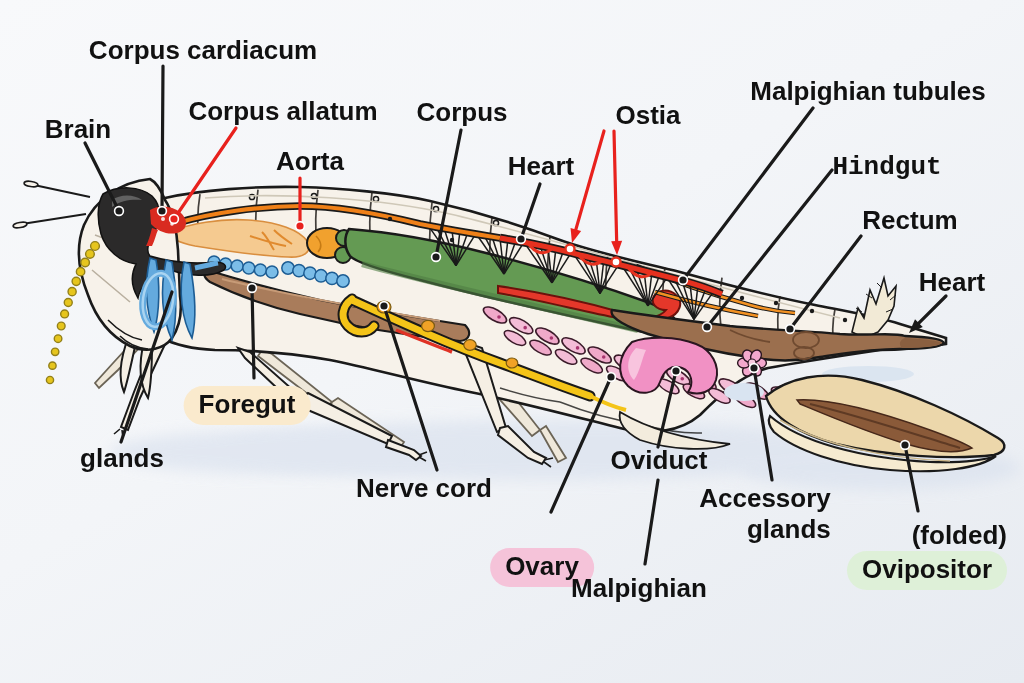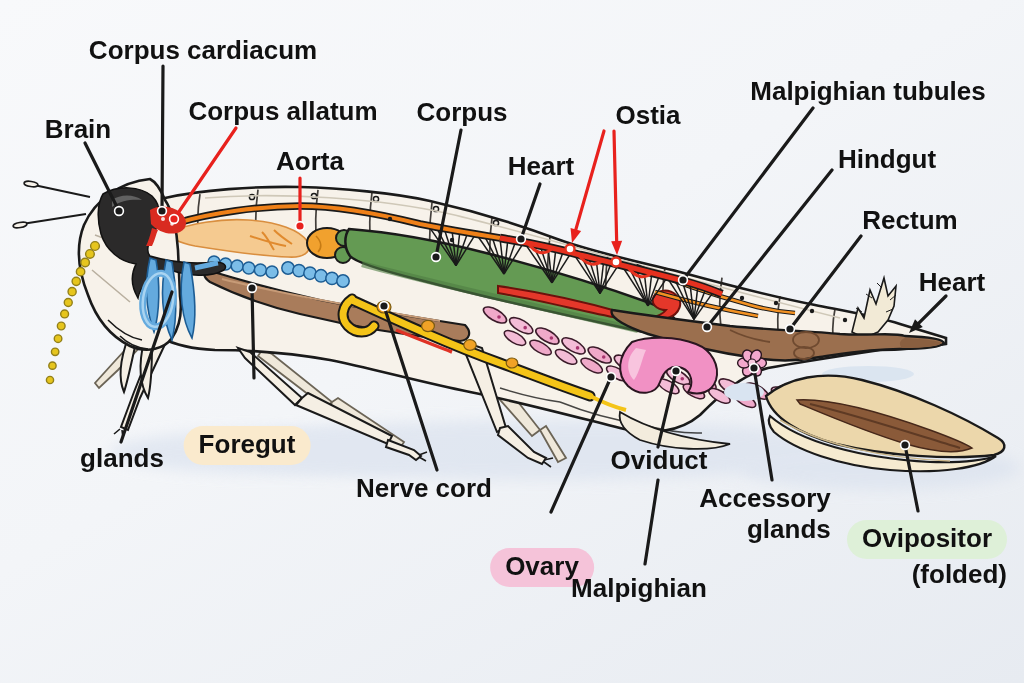--- a/index.html
+++ b/index.html
@@ -434,31 +434,31 @@
       </div>
       <div class="label" style="left: 541px; top: 151px;">
         <span class="ln">Heart</span>
       </div>
       <div class="label" style="left: 612px; top: 100px; margin-left: 36px;">
         <span class="ln">Ostia</span>
       </div>
       <div class="label" style="left: 868px; top: 76px;">
         <span class="ln">Malpighian tubules</span>
       </div>
-      <div class="label" style="left: 887px; top: 144px;">
+      <div class="label" style="left: 887px; top: 152px; font-family: Liberation Mono, monospace;">
         <span class="ln">Hindgut</span>
       </div>
       <div class="label" style="left: 910px; top: 205px;">
         <span class="ln">Rectum</span>
       </div>
       <div class="label" style="left: 952px; top: 267px;">
         <span class="ln">Heart</span>
       </div>
       <div class="label" style="left: 247px; top: 386px;">
-        <span class="ln"><span class="badge" style="background: rgb(250, 234, 205); margin-top: 40px;">Foregut</span></span>
+        <span class="ln"><span class="badge" style="background: rgb(250, 234, 205);">Foregut</span></span>
       </div>
       <div class="label" style="left: 122px; top: 443px;">
         <span class="ln">glands</span>
       </div>
       <div class="label" style="left: 424px; top: 473px;">
         <span class="ln">Nerve cord</span>
       </div>
       <div class="label" style="left: 542px; top: 548px;">
         <span class="ln"><span class="badge" style="background: rgb(245, 195, 217);">Ovary</span></span>
       </div>
@@ -466,17 +466,17 @@
         <span class="ln">Oviduct</span>
       </div>
       <div class="label" style="left: 639px; top: 573px;">
         <span class="ln">Malpighian</span>
       </div>
       <div class="label" style="left: 765px; top: 483px;">
         <span class="ln">Accessory</span>
         <span class="ln">glands</span>
       </div>
       <div class="label" style="left: 927px; top: 520px;">
+        <span class="ln">(folded)</span>
         <span class="ln"><span class="badge" style="background: rgb(222, 240, 216);">Ovipositor</span></span>
-        <span class="ln">(folded)</span>
       </div>
     </div>
 </div>
 
 </body></html>

